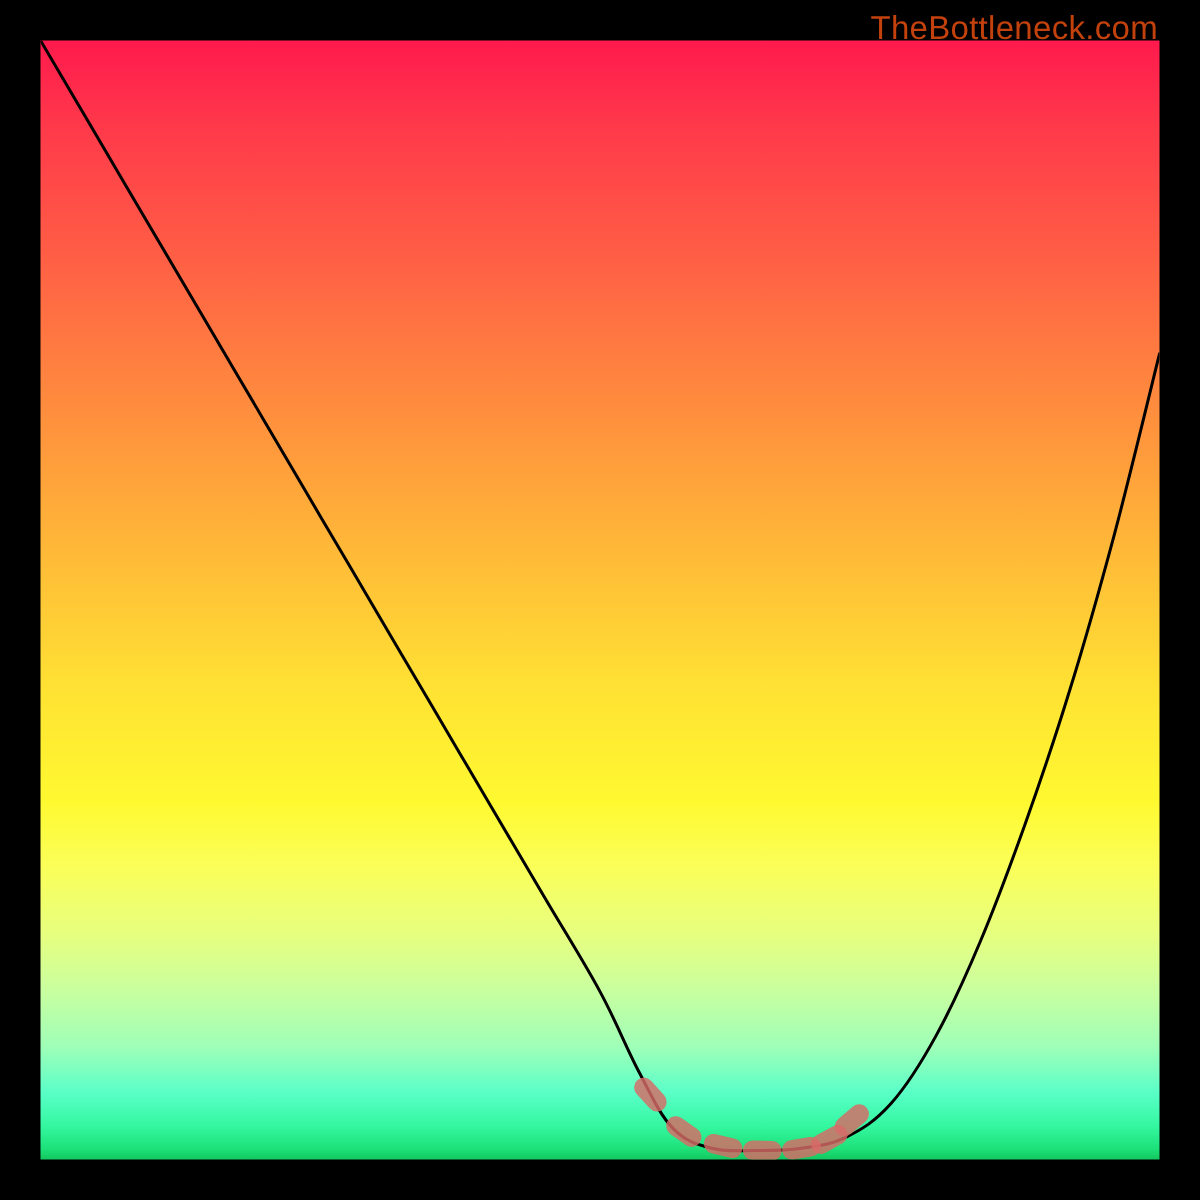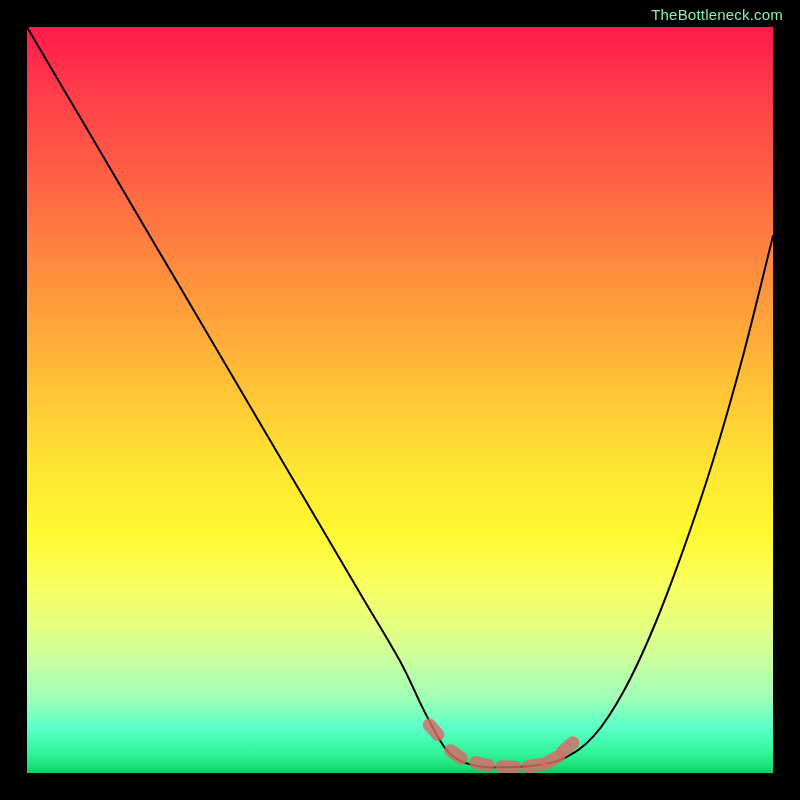--- a/index.html
+++ b/index.html
@@ -38,23 +38,23 @@
       #9effb8 90%,
       #5affc8 94%,
       #34f7a0 97%,
       #1de27a 99%,
       #14c85f 100%
     );
   }
   .watermark {
     position: absolute;
     top: 6px;
-    right: 17px;
-    color: #86efac;
-    font-size: 15px;
+    right: 28px;
+    color: #c2410c;
+    font-size: 22px;
     font-weight: 400;
     letter-spacing: 0.2px;
   }
   svg.curve {
     position: absolute;
     left: 0;
     top: 0;
     width: 746px;
     height: 746px;
   }

